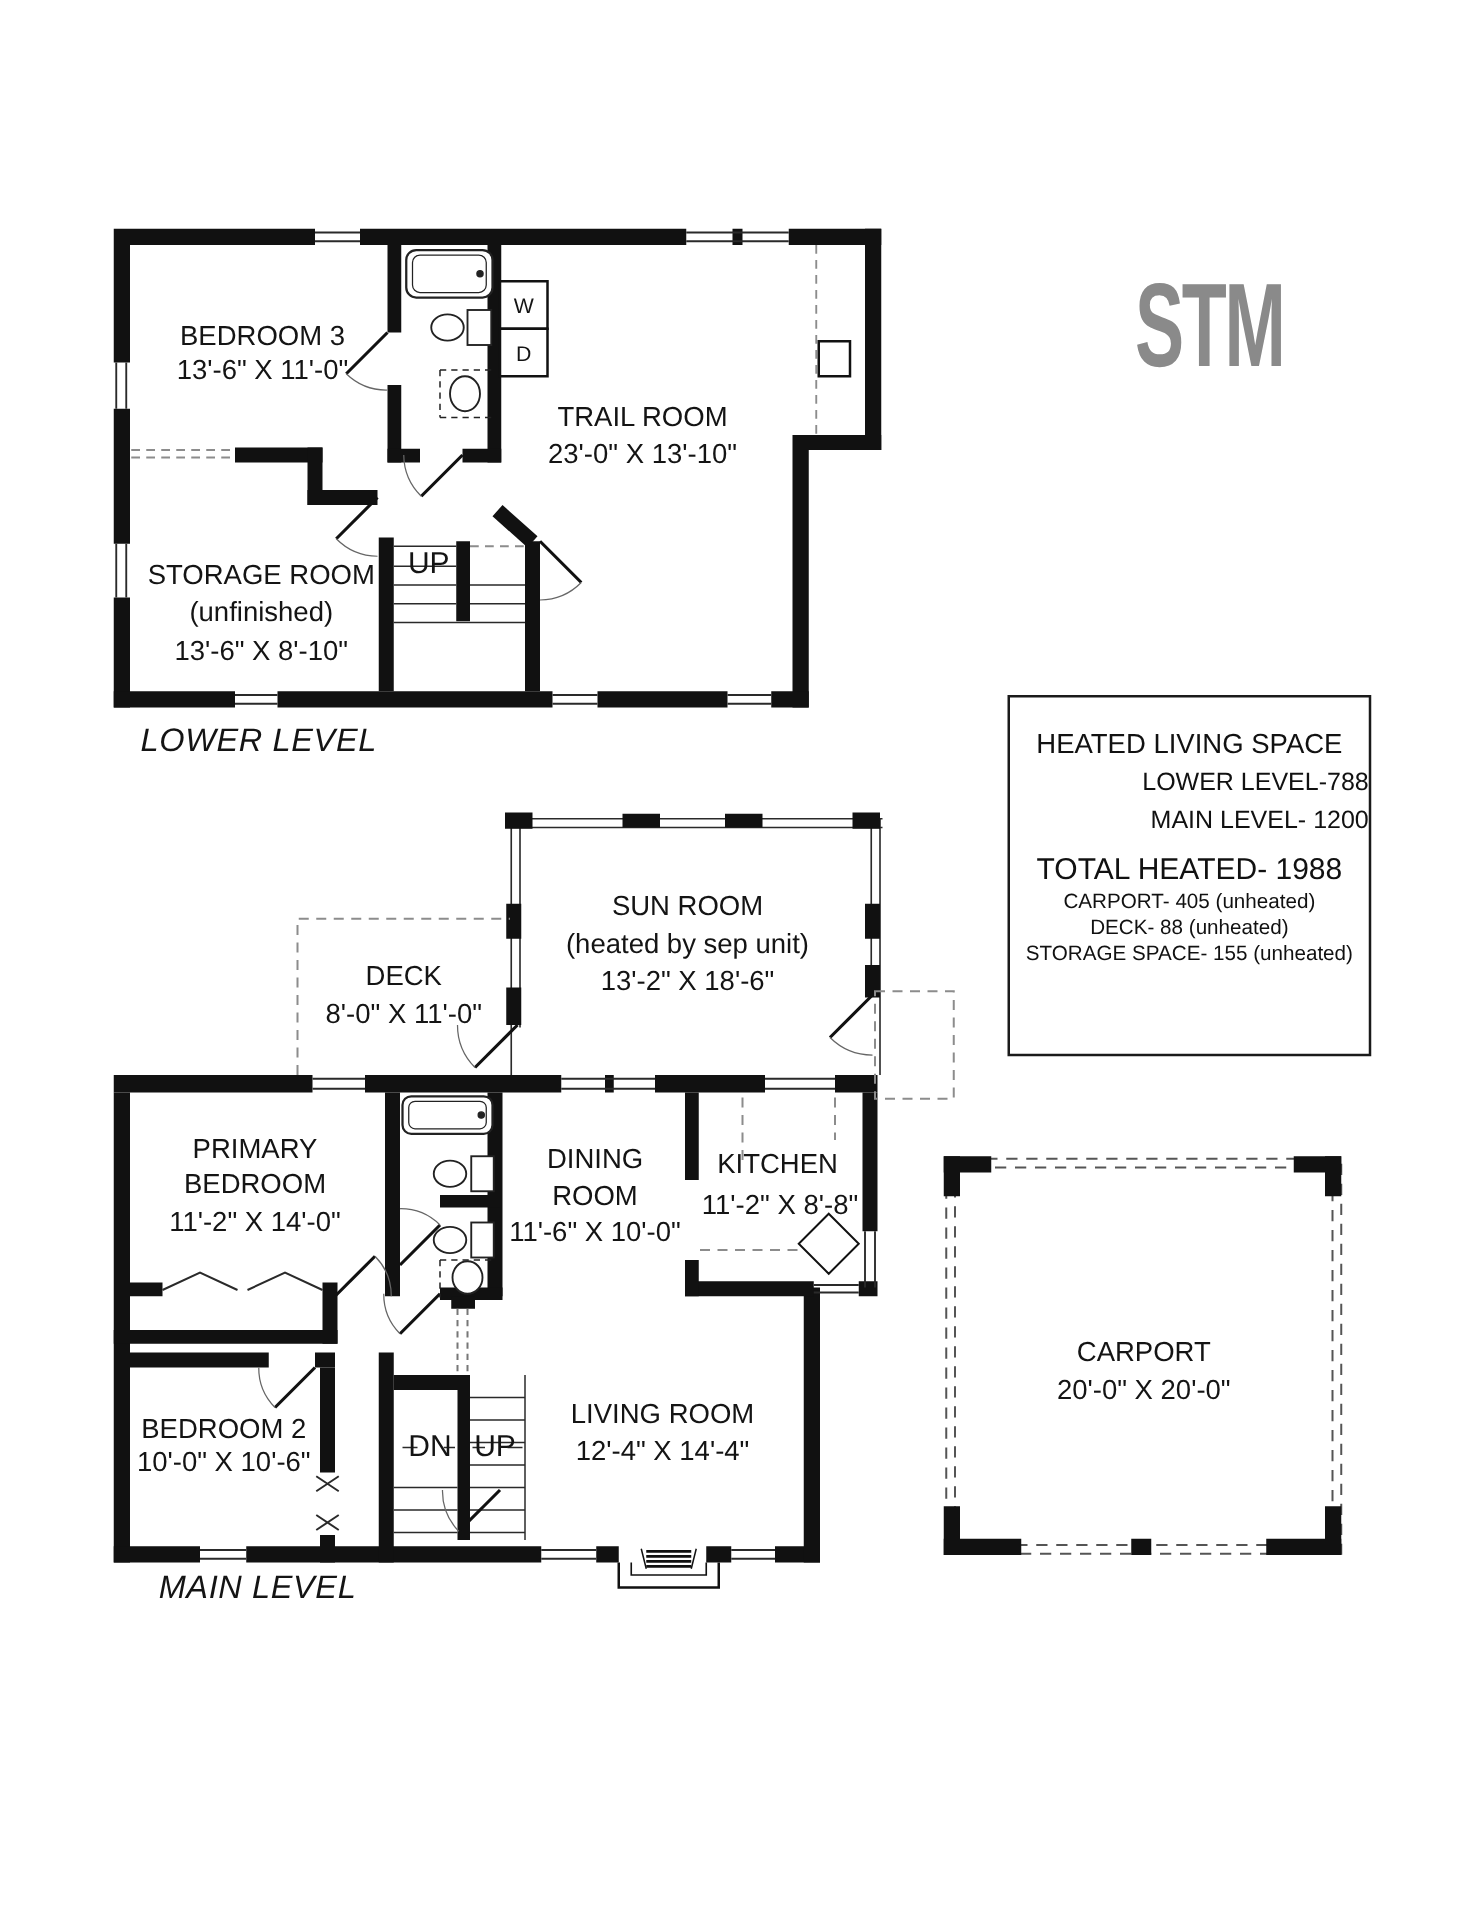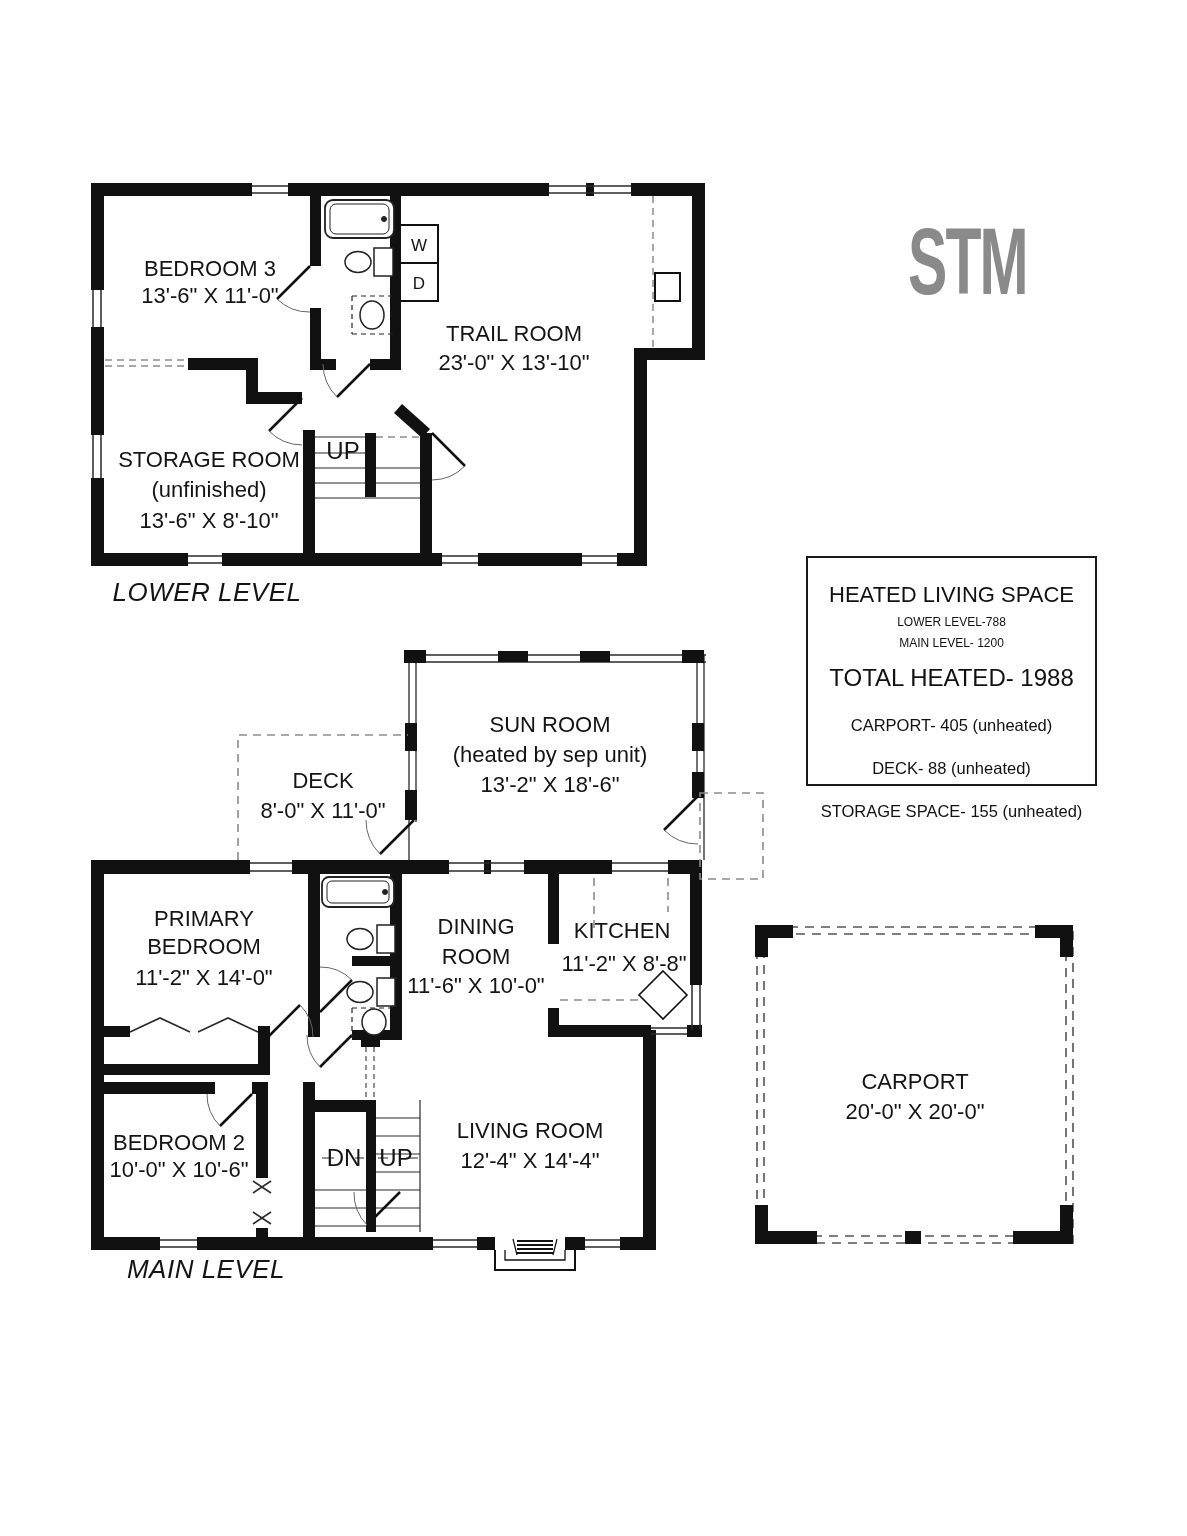--- a/index.html
+++ b/index.html
@@ -9,26 +9,26 @@
   .lbl{position:absolute;transform:translate(-50%,-50%);white-space:nowrap;
        font-size:22px;line-height:1;color:#141414;}
   .lbl.cap{font-size:26px;letter-spacing:0.5px;font-style:italic;}
   .lbl.tiny{font-size:24px;}
   .lbl.wd{font-size:17px;}
   .logo-mono{position:absolute;left:908px;top:207px;font-size:95px;font-weight:bold;
        color:#8a8a8a;transform:scaleX(0.62);transform-origin:left top;letter-spacing:-3px;
        font-family:"Liberation Sans",sans-serif;}
   .logo-text{position:absolute;left:825px;top:249px;font-size:27px;font-weight:bold;
        color:#0d0d0d;letter-spacing:0px;}
-  .summary-box{position:absolute;left:806px;top:556px;width:291px;height:230px;
+  .summary-box{position:absolute;left:806px;top:556px;width:291px;height:289px;
        border:2px solid #1a1a1a;background:#fff;box-sizing:border-box;text-align:center;}
   .summary-box .t{margin-top:24px;font-size:22px;}
-  .summary-box .m{font-size:12px;margin-top:7px;}
+  .summary-box .m{font-size:20px;margin-top:7px;text-align:right;}
   .summary-box .tot{font-size:24px;margin-top:14px;}
-  .summary-box .s{font-size:16.5px;margin-top:24px;}
+  .summary-box .s{font-size:16.5px;margin-top:2px;}
   .page-title{position:absolute;left:586px;top:1366px;transform:translate(-50%,-50%);
        font-family:"DejaVu Sans",sans-serif;font-size:44px;color:#0f0f0f;white-space:nowrap;}
 </style>
 </head>
 <body>
 
 <div id="page">
 
 <svg id="plan-svg" width="1187" height="1536" viewBox="0 0 1187 1536" xmlns="http://www.w3.org/2000/svg">
 

